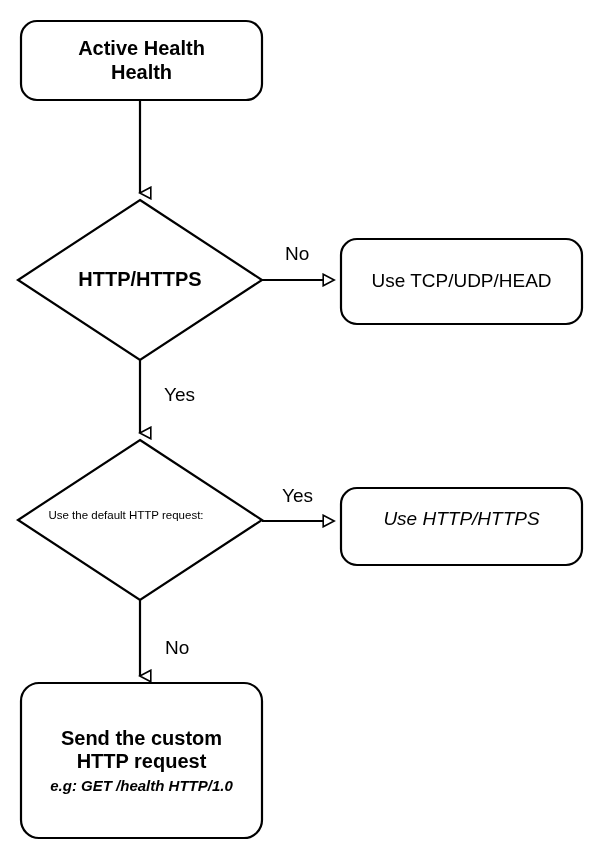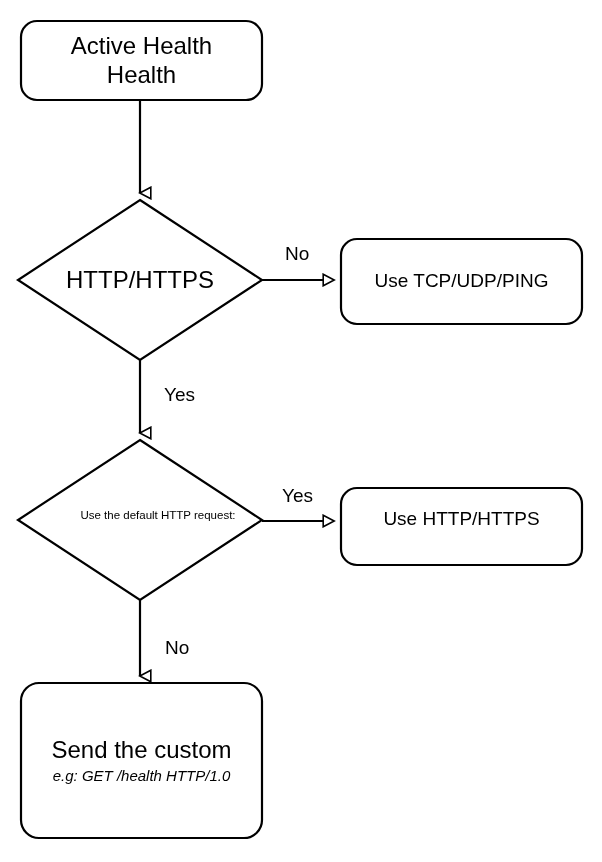--- a/index.html
+++ b/index.html
@@ -30,21 +30,21 @@
   .node-text {
     position: absolute;
     display: flex;
     flex-direction: column;
     align-items: center;
     justify-content: center;
     text-align: center;
     pointer-events: none;
     line-height: 1.18;
   }
-  .t-lg   { font-size: 24px; }
+  .t-lg   { font-size: 20px; font-weight: bold; }
   .t-md   { font-size: 19px; }
   .t-sm   { font-size: 11.5px; }
   .t-it   { font-size: 15px; font-style: italic; }
   .edge-label {
     position: absolute;
     font-size: 19px;
     white-space: nowrap;
   }
 </style>
 </head>
@@ -88,34 +88,35 @@
   <div class="node-text" style="left:21px; top:21px; width:241px; height:79px;">
     <div class="t-lg">Active Health</div>
     <div class="t-lg">Health</div>
   </div>
 
   <div class="node-text" style="left:18px; top:256px; width:244px; height:48px;">
     <div class="t-lg">HTTP/HTTPS</div>
   </div>
 
   <div class="node-text" style="left:341px; top:239px; width:241px; height:85px;">
-    <div class="t-md">Use TCP/UDP/PING</div>
+    <div class="t-md">Use TCP/UDP/HEAD</div>
   </div>
 
-  <div class="node-text" style="left:36px; top:487px; width:244px; height:66px;">
+  <div class="node-text" style="left:4px; top:487px; width:244px; height:66px;">
     <div class="t-sm" style="margin-bottom:8px;">Use the default HTTP request:</div>
   </div>
 
-  <div class="node-text" style="left:341px; top:488px; width:241px; height:62px;">
+  <div class="node-text" style="left:341px; top:488px; width:241px; height:62px;font-style:italic;">
     <div class="t-md">Use HTTP/HTTPS</div>
   </div>
 
   <div class="node-text" style="left:21px; top:683px; width:241px; height:155px;">
     <div class="t-lg">Send the custom</div>
-    <div class="t-it" style="margin-top:3px;">e.g: GET /health HTTP/1.0</div>
+    <div class="t-lg">HTTP request</div>
+    <div class="t-it" style="margin-top:3px;font-weight:bold;">e.g: GET /health HTTP/1.0</div>
   </div>
 
   <div class="edge-label" style="left:285px; top:243px;">No</div>
 
   <div class="edge-label" style="left:164px; top:384px;">Yes</div>
 
   <div class="edge-label" style="left:282px; top:485px;">Yes</div>
 
   <div class="edge-label" style="left:165px; top:637px;">No</div>
 

